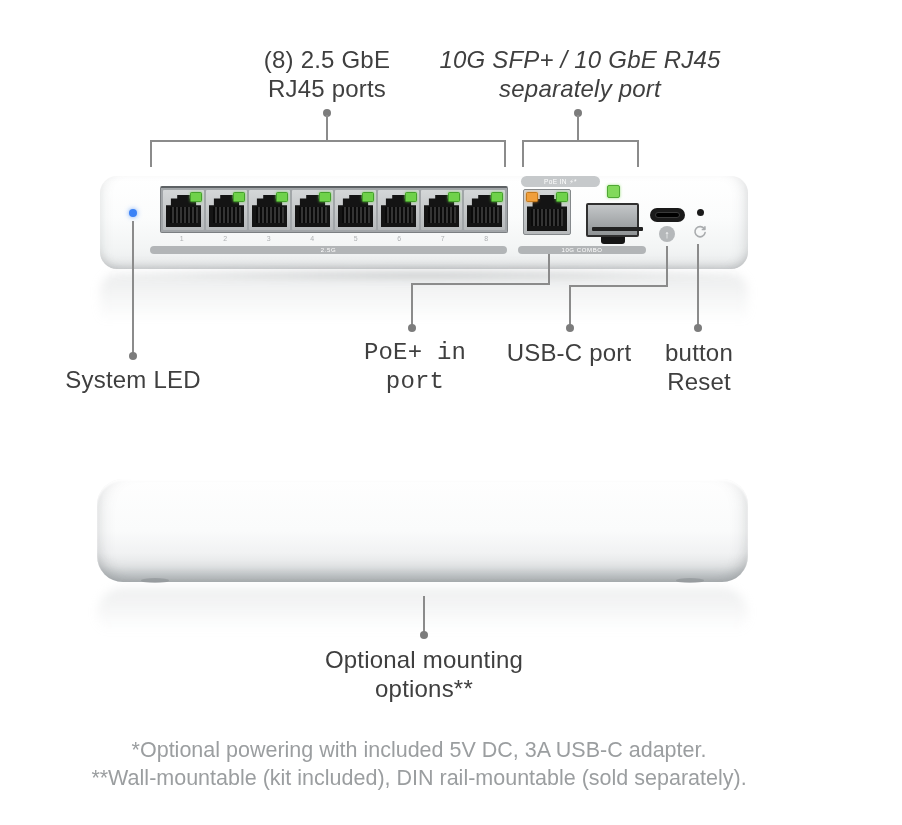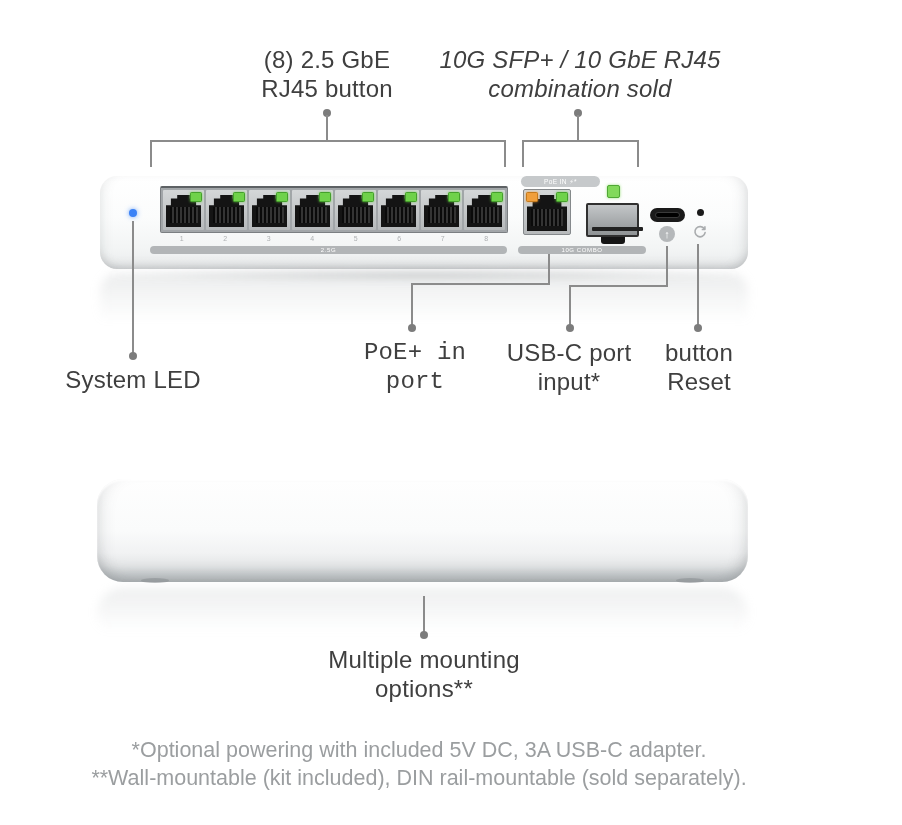--- a/index.html
+++ b/index.html
@@ -69,25 +69,25 @@
   .bottom-reflect{position:absolute;left:97px;top:588px;width:651px;height:52px;border-radius:26px;
     background:linear-gradient(180deg,rgba(186,190,192,.25),rgba(255,255,255,0) 85%);filter:blur(5px);}
 </style>
 </head>
 <body>
 
 <div class="stage">
 
   <div class="lbl" style="left:227px;top:46px;width:200px;text-align:center;">
     <div>(8) 2.5 GbE</div>
-    <div>RJ45 button</div>
+    <div>RJ45 ports</div>
   </div>
   <div class="lbl" style="left:428px;top:46px;width:304px;font-style:italic;">
     <div>10G SFP+ / 10 GbE RJ45</div>
-    <div>combination sold</div>
+    <div>separately port</div>
   </div>
 
   <div class="dot" style="left:323px;top:109px;"></div>
   <div class="cl" style="left:326px;top:115px;width:2px;height:27px;"></div>
   <div class="cl" style="left:150px;top:140px;width:356px;height:2px;"></div>
   <div class="cl" style="left:150px;top:140px;width:2px;height:27px;"></div>
   <div class="cl" style="left:504px;top:140px;width:2px;height:27px;"></div>
 
   <div class="dot" style="left:574px;top:109px;"></div>
   <div class="cl" style="left:577px;top:115px;width:2px;height:27px;"></div>
@@ -182,39 +182,38 @@
     <div>PoE+ in</div>
     <div>port</div>
   </div>
 
   <div class="cl" style="left:666px;top:246px;width:2px;height:41px;"></div>
   <div class="cl" style="left:569px;top:285px;width:99px;height:2px;"></div>
   <div class="cl" style="left:569px;top:285px;width:2px;height:41px;"></div>
   <div class="dot" style="left:566px;top:324px;"></div>
   <div class="lbl" style="left:469px;top:339px;width:200px;">
     <div>USB-C port</div>
-    <div>input*</div>
   </div>
 
   <div class="cl" style="left:697px;top:244px;width:2px;height:82px;"></div>
   <div class="dot" style="left:694px;top:324px;"></div>
   <div class="lbl" style="left:599px;top:339px;width:200px;">
     <div>button</div>
     <div>Reset</div>
   </div>
 
   <div class="device-bottom">
     <div class="foot foot-l"></div>
     <div class="foot foot-r"></div>
   </div>
   <div class="bottom-reflect"></div>
 
   <div class="cl" style="left:423px;top:596px;width:2px;height:37px;"></div>
   <div class="dot" style="left:420px;top:631px;"></div>
   <div class="lbl" style="left:324px;top:646px;width:200px;">
-    <div>Multiple mounting</div>
+    <div>Optional mounting</div>
     <div>options**</div>
   </div>
 
   <div class="fn" style="top:736px;">*Optional powering with included 5V DC, 3A USB-C adapter.</div>
   <div class="fn" style="top:764px;">**Wall-mountable (kit included), DIN rail-mountable (sold separately).</div>
 
 </div>
 
 </body></html>

